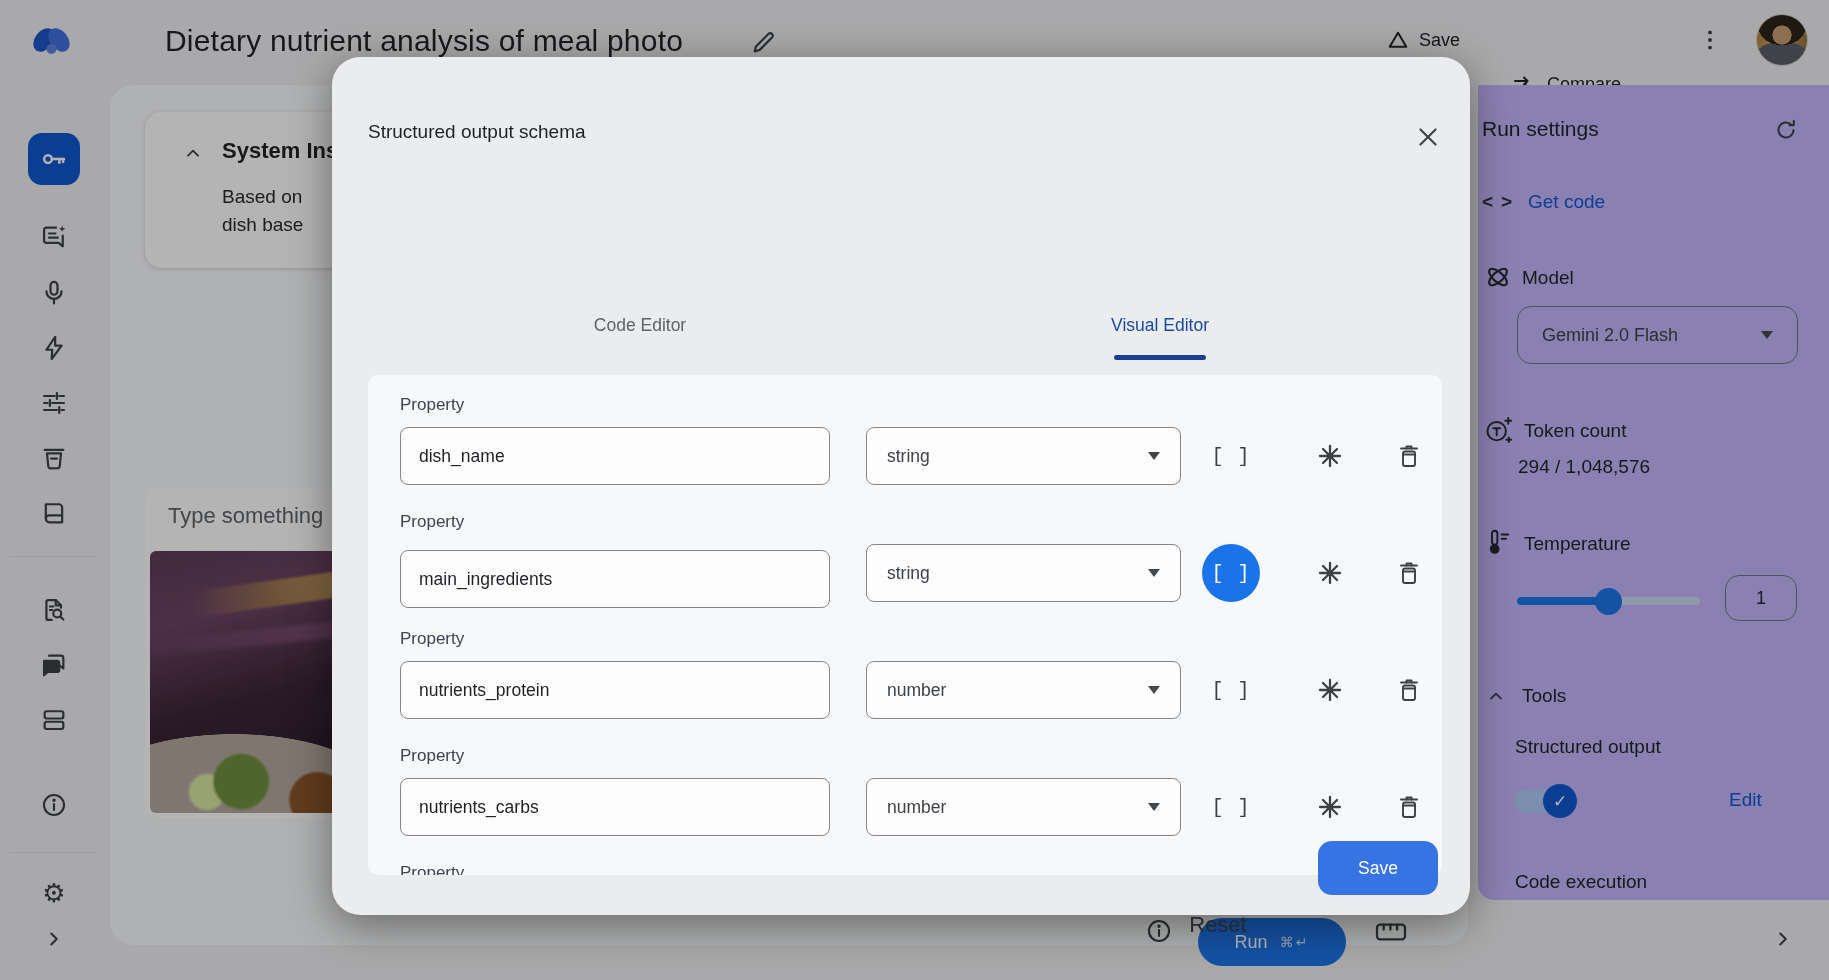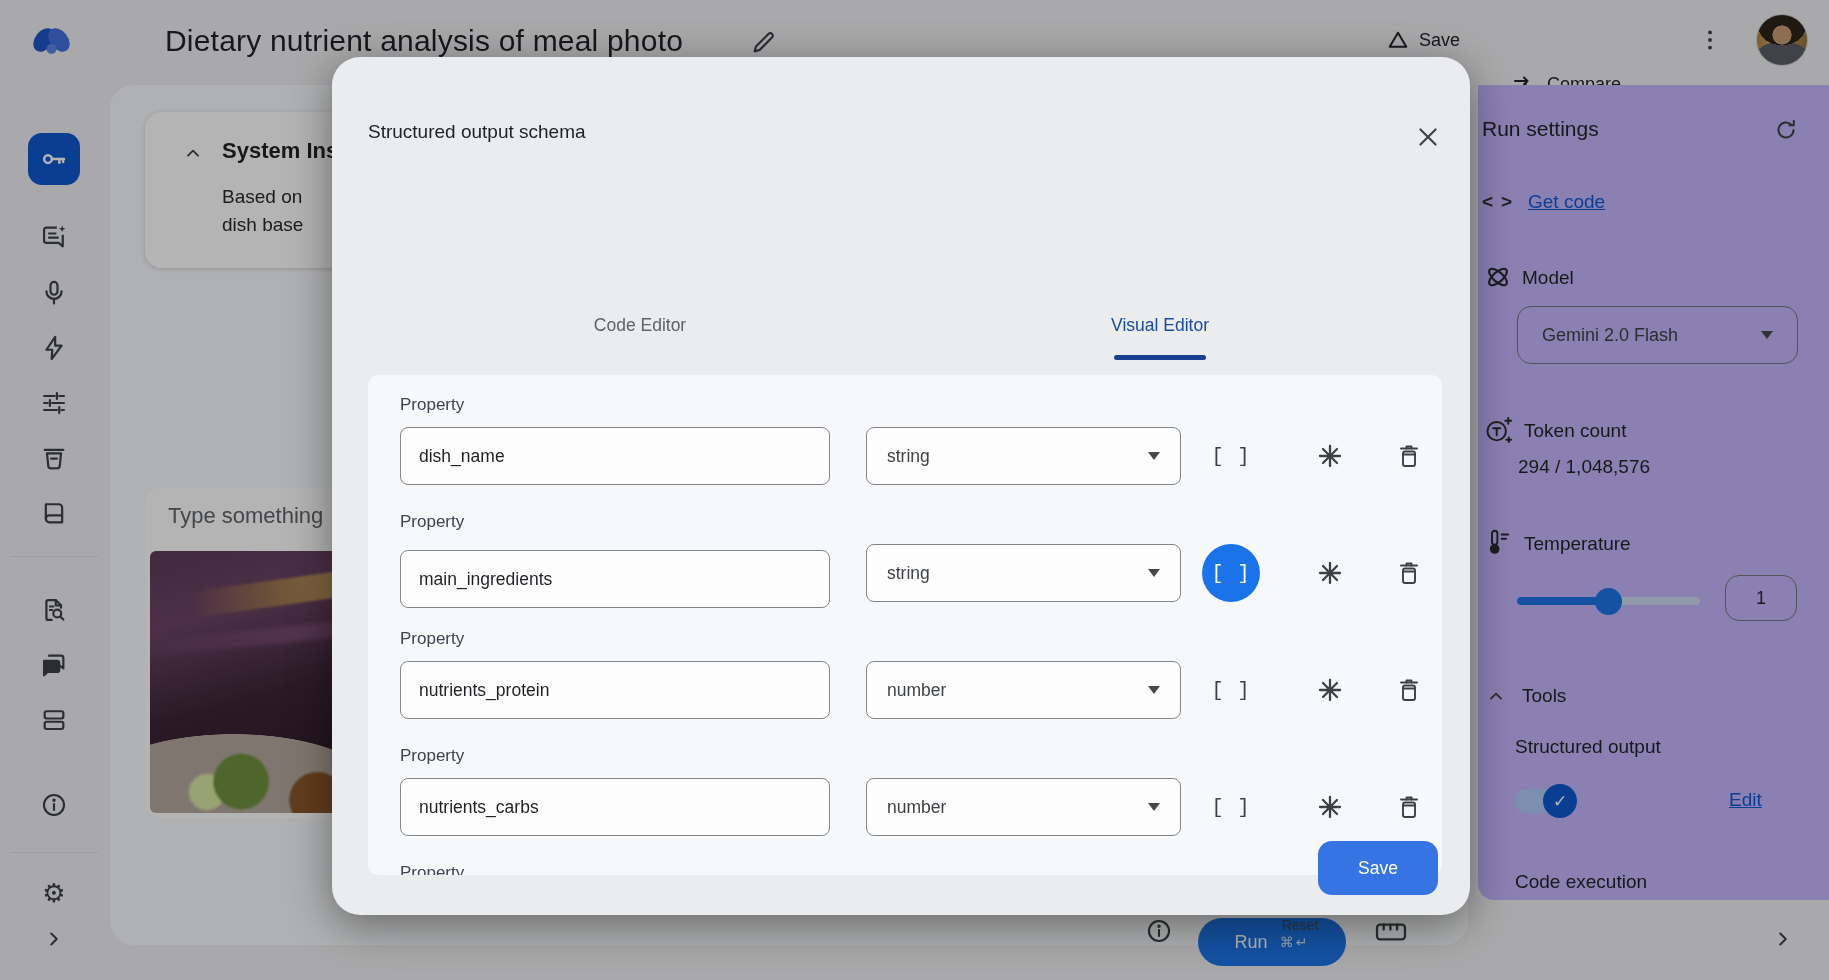--- a/index.html
+++ b/index.html
@@ -56,21 +56,21 @@
   #run-pill { left:1198px; top:918px; width:148px; height:48px; border-radius:24px; background:#1a73e8;
     display:flex; align-items:center; justify-content:center; gap:12px; color:#fff; cursor:pointer; }
   #run-pill .run-label { font-size:18px; font-weight:500; }
   #run-pill .run-short { font-size:14px; opacity:.8; letter-spacing:2px; }
 
   
   #run-settings { left:1478px; top:85px; width:351px; height:815px; background:#c4b5fd;
     border-radius:0 0 0 16px; }
   .rs-title { left:4px; top:32px; font-size:21px; font-weight:500; color:#1f2023; }
   .rs-label { font-size:19px; color:#1f2023; }
-  .rs-blue { color:#0b57d0; font-weight:500; font-size:19px; cursor:pointer;text-decoration:underline; }
+  .rs-blue { color:#0b57d0; font-weight:500; font-size:19px; cursor:pointer; }
   .rs-select { border:1.4px solid #70757a; border-radius:14px; background:transparent;gap:29px; }
   .caret { width:0; height:0; border-left:6.5px solid transparent; border-right:6.5px solid transparent;
     border-top:8px solid #44474a; }
   .toggle-track { left:37px; top:704px; width:62px; height:24px; border-radius:12px; background:#aecbfa; }
   .toggle-knob { left:65px; top:699px; width:34px; height:34px; border-radius:50%; background:#0b57d0;
     color:#fff; font-size:17px; display:flex; align-items:center; justify-content:center; }
 
   
   #scrim { position:absolute; inset:0; background:rgba(5,5,8,.30); z-index:40; }
 
@@ -91,22 +91,22 @@
     border-radius:8px; display:flex; align-items:center; padding-left:18px; font-size:17.5px; color:#1f2125; }
   .prop-select { left:498px; width:315px; height:58px; background:#fdfdfd; border:1.4px solid #83878b;
     border-radius:8px; display:flex; align-items:center; justify-content:space-between;
     padding:0 20px; font-size:17.5px; color:#3f4347; cursor:pointer; }
   .bracket-btn { left:834px; width:58px; height:58px; display:flex; align-items:center; justify-content:center;
     font-family:"Liberation Mono", monospace; font-size:20px; letter-spacing:1px; color:#3c4043;
     cursor:pointer; border-radius:50%; }
   .bracket-btn.on { background:#1a73e8; color:#ffffff; }
   .icon-btn { width:44px; height:44px; display:flex; align-items:center; justify-content:center;
     cursor:pointer; border-radius:50%; }
-  .reset-btn { left:932px; top:846px; width:72px; height:44px; display:flex; align-items:center;
-    justify-content:center; font-size:14px; font-weight:500; color:#26282c; cursor:pointer; }
+  .reset-btn { left:850px; top:846px; width:72px; height:44px; display:flex; align-items:center;
+    justify-content:center; font-size:22px; font-weight:500; color:#26282c; cursor:pointer; }
   .save-btn { left:986px; top:784px; width:120px; height:54px; border-radius:14px; background:#3574e2;
     color:#fff; font-size:17.5px; font-weight:500; display:flex; align-items:center; justify-content:center;
     cursor:pointer; border:none; }
 </style>
 </head>
 <body>
 
 <div id="page">
 
   <div class="abs" style="left:28px; top:18px;">

